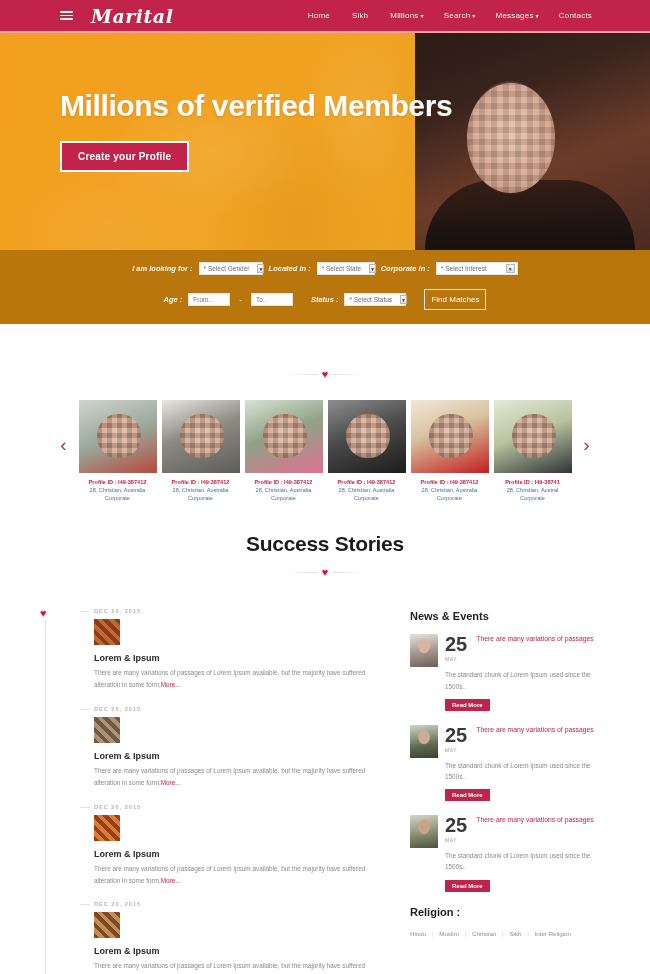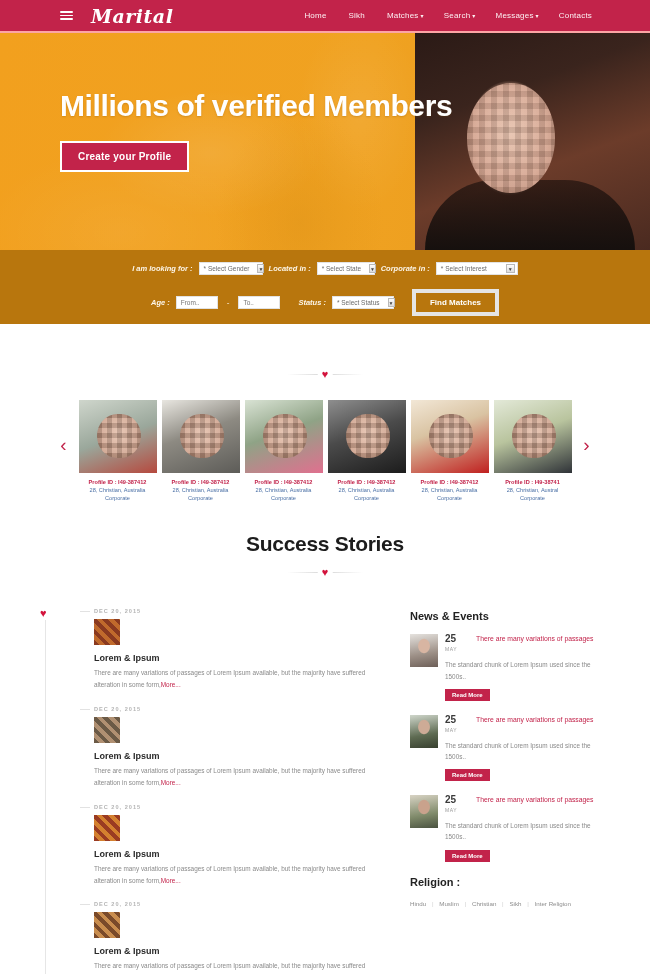--- a/index.html
+++ b/index.html
@@ -177,26 +177,26 @@
     height: 13px;
     width: 42px;
     font-size: 6.5px;
     color: #a9a9a9;
     padding: 0 4px;
     line-height: 12px;
     cursor: text;
   }
   .dash { color: #fdf6e9; font-size: 8px; margin: 0 3px; }
   .find-btn {
-    border: 4px solid #e5e5e5;
+    border: 1px solid #e5e5e5;
     color: #ffffff;
     background: transparent;
     font-size: 8px;
-    font-weight: bold;
-    padding: 5px 14px;
+    font-weight: normal;
+    padding: 5px 6px;
     cursor: pointer;
     white-space: nowrap;
   }
 
   
   .section-title {
     text-align: center;
     font-size: 21px;
     font-weight: bold;
     color: #1c1c1c;
@@ -325,21 +325,21 @@
     flex: 0 0 28px;
     background:
       radial-gradient(ellipse 9px 11px at 14px 12px, #d8b5a2 0 60%, rgba(216,181,162,0) 70%),
       linear-gradient(170deg,#e5e2de,#9c8f86 60%,#6d5f58);
   }
   .news-item .nthumb.t2 { background: radial-gradient(ellipse 9px 11px at 14px 12px,#cdab96 0 60%,rgba(0,0,0,0) 70%), linear-gradient(170deg,#cfd6cb,#5e6b52 60%,#38402f); }
   .news-item .nthumb.t3 { background: radial-gradient(ellipse 9px 11px at 14px 12px,#c9a28c 0 60%,rgba(0,0,0,0) 70%), linear-gradient(170deg,#d8d3c4,#7f8a6a 60%,#4a5240); }
   .news-item .ncontent { flex: 1 1 auto; }
   .news-top { display: flex; gap: 9px; align-items: flex-start; }
   .ndate { text-align: left; flex: 0 0 22px; }
-  .ndate .dd { font-size: 10px; color: #3a3a3a; font-weight: bold; line-height: 1; }
+  .ndate .dd { font-size: 20px; color: #3a3a3a; font-weight: bold; line-height: 1; }
   .ndate .mm { font-size: 5px; color: #9a9a9a; letter-spacing: .6px; margin-top: 2px; }
   .nhead { font-size: 6.8px; color: #C2234A; line-height: 1.5; flex: 1 1 auto; cursor: pointer; }
   .nbody { font-size: 6.4px; color: #8a8a8a; line-height: 1.75; margin-top: 7px; }
   .readmore {
     display: inline-block;
     margin-top: 7px;
     background: #C2234A;
     color: #fff;
     font-size: 6px;
     font-weight: bold;
@@ -360,21 +360,21 @@
 <div class="navbar">
   <div class="hamburger">
     <span></span>
     <span></span>
     <span></span>
   </div>
   <div class="brand">Marital</div>
   <div class="navmenu">
     <a><span>Home</span><span class="caret"></span></a>
     <a><span>Sikh</span><span class="caret"></span></a>
-    <a><span>Matches</span><span class="caret">▾</span></a>
+    <a><span>Millions</span><span class="caret">▾</span></a>
     <a><span>Search</span><span class="caret">▾</span></a>
     <a><span>Messages</span><span class="caret">▾</span></a>
     <a><span>Contacts</span><span class="caret"></span></a>
   </div>
 </div>
 
 <div class="hero">
   <div class="hero-texture"></div>
   <div class="hero-photo">
     <div class="shoulder"></div>

